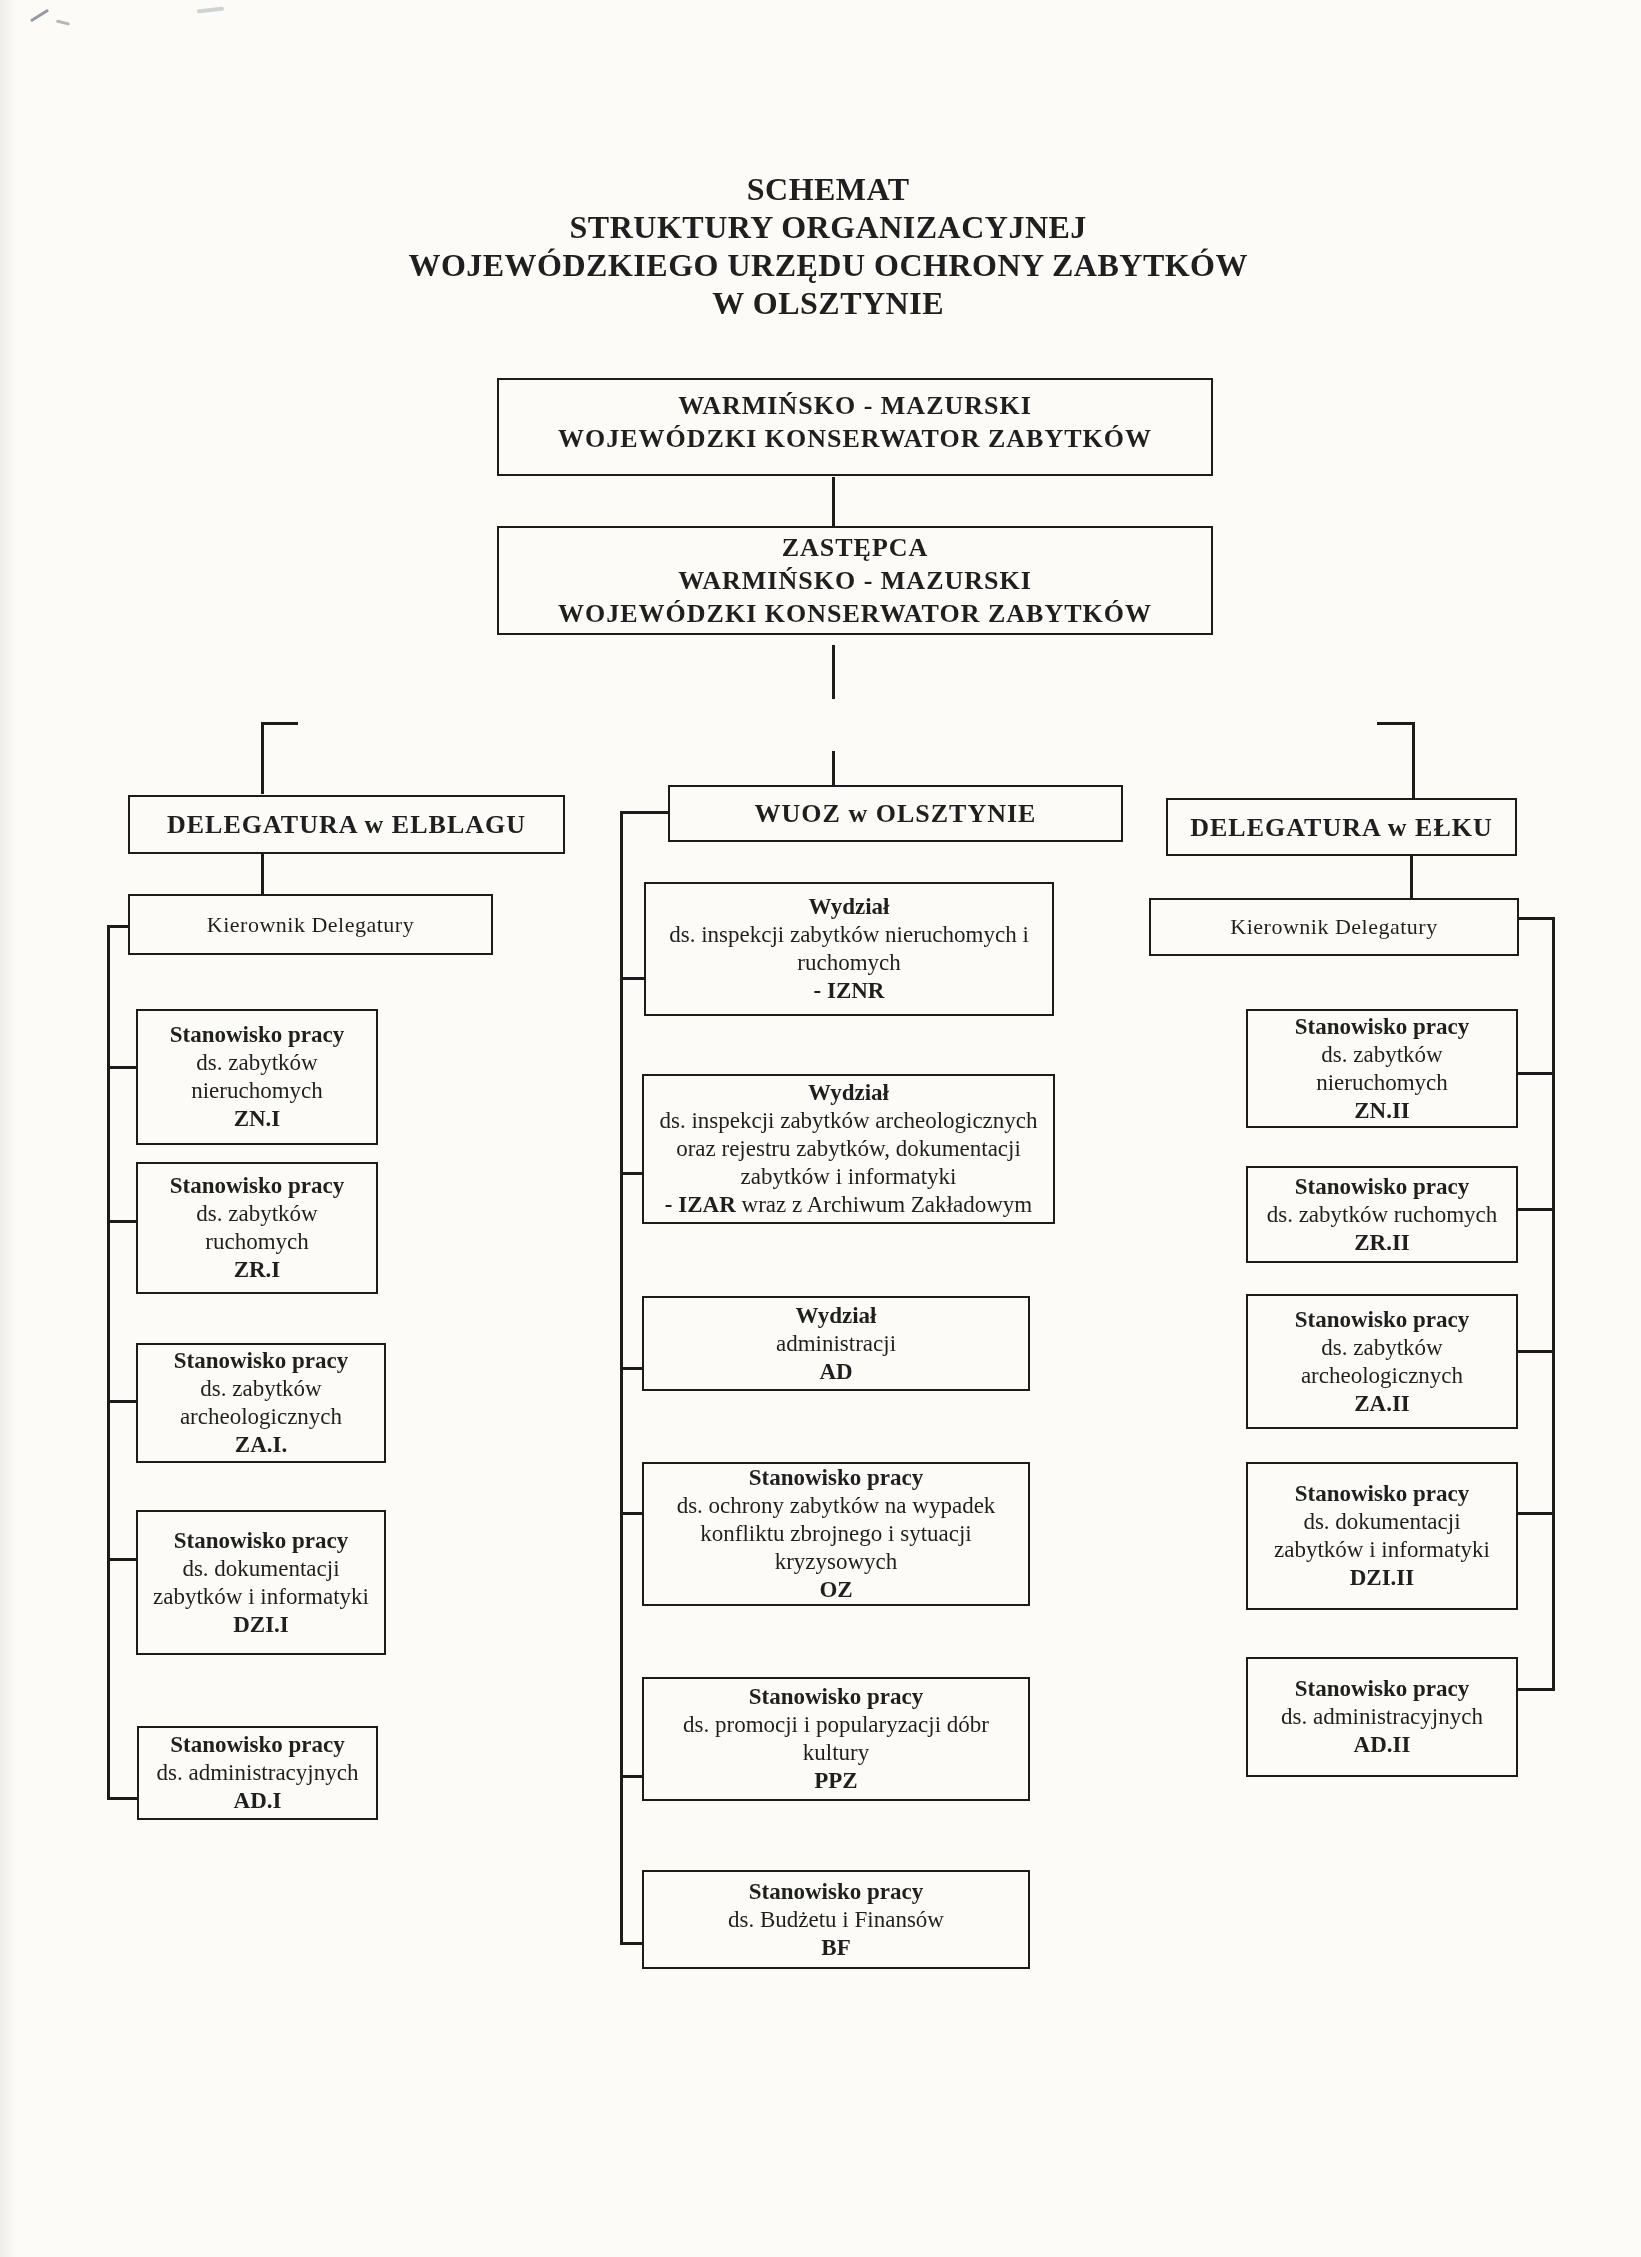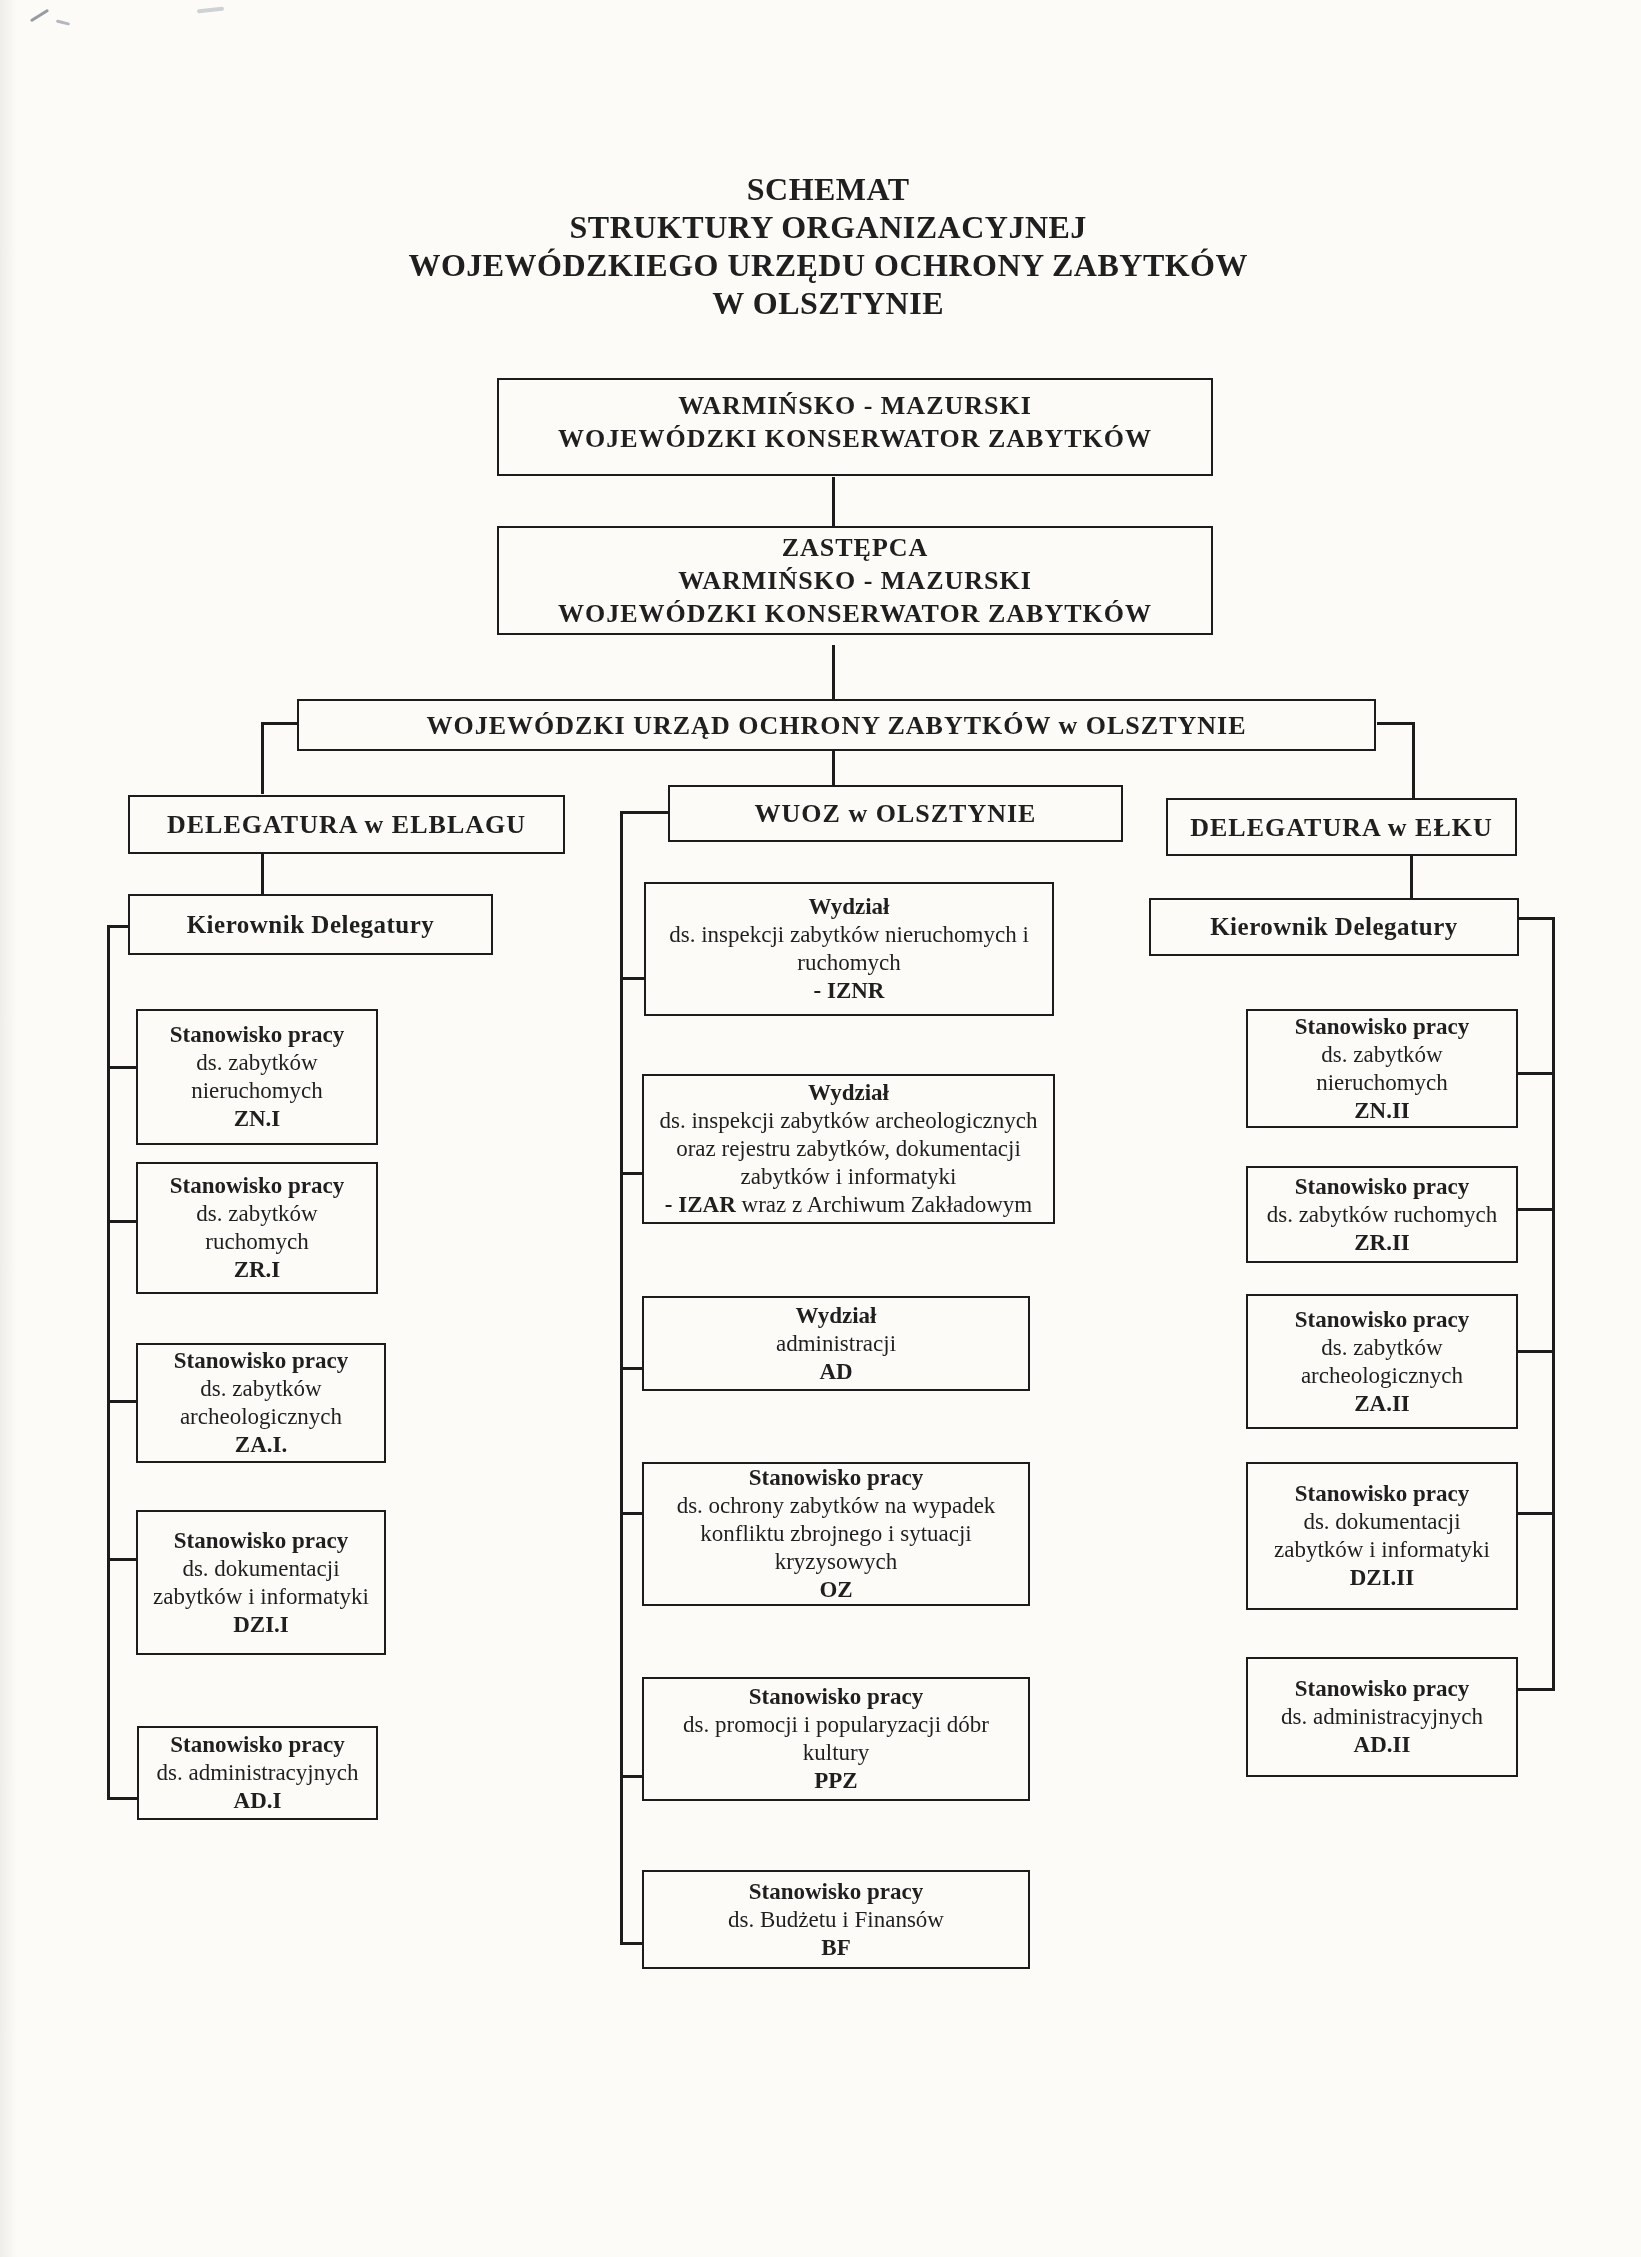--- a/index.html
+++ b/index.html
@@ -26,21 +26,21 @@
     letter-spacing:0.5px;
   }
   .box{
     position:absolute;box-sizing:border-box;
     border:2.9px solid #1c1c1c;background:transparent;
     display:flex;flex-direction:column;justify-content:center;align-items:center;
     text-align:center;font-size:23px;line-height:28px;color:#1f1f1f;
   }
   .box .b{font-weight:700;}
   .lg{font-weight:700;font-size:26px;line-height:33px;letter-spacing:1px;}
-  .md{font-weight:700;font-size:25px;line-height:30px;letter-spacing:0.5px;}
+  .md{font-weight:400;font-size:22px;line-height:30px;letter-spacing:0.5px;}
   .vl{position:absolute;width:2.9px;background:#1c1c1c;}
   .hl{position:absolute;height:2.9px;background:#1c1c1c;}
   .ln{white-space:pre;}
 </style>
 </head>
 <body>
 
 <div class="page">
 
   <div class="edge-shade"></div>
@@ -61,23 +61,20 @@
     </div>
   <div class="vl" style="left:832px;top:477px;height:49px"></div>
 
   <div class="box lg" style="left:497px;top:526px;width:716px;height:109px">
       <div class="ln"><span>ZASTĘPCA</span></div>
       <div class="ln"><span>WARMIŃSKO - MAZURSKI</span></div>
       <div class="ln"><span>WOJEWÓDZKI KONSERWATOR ZABYTKÓW</span></div>
     </div>
   <div class="vl" style="left:832px;top:645px;height:54px"></div>
 
-  <div class="box lg" style="left:297px;top:699px;width:1079px;height:52px">
-      <div class="ln"><span>WOJEWÓDZKI URZĄD OCHRONY ZABYTKÓW w OLSZTYNIE</span></div>
-    </div>
 
   <div class="hl" style="left:261px;top:722px;width:37px"></div>
   <div class="vl" style="left:261px;top:722px;height:72px"></div>
   <div class="hl" style="left:1377px;top:722px;width:38px"></div>
   <div class="vl" style="left:1412px;top:722px;height:76px"></div>
   <div class="vl" style="left:832px;top:751px;height:34px"></div>
 
   <div class="box lg" style="left:128px;top:795px;width:437px;height:59px">
       <div class="ln"><span>DELEGATURA w ELBLAGU</span></div>
     </div>

